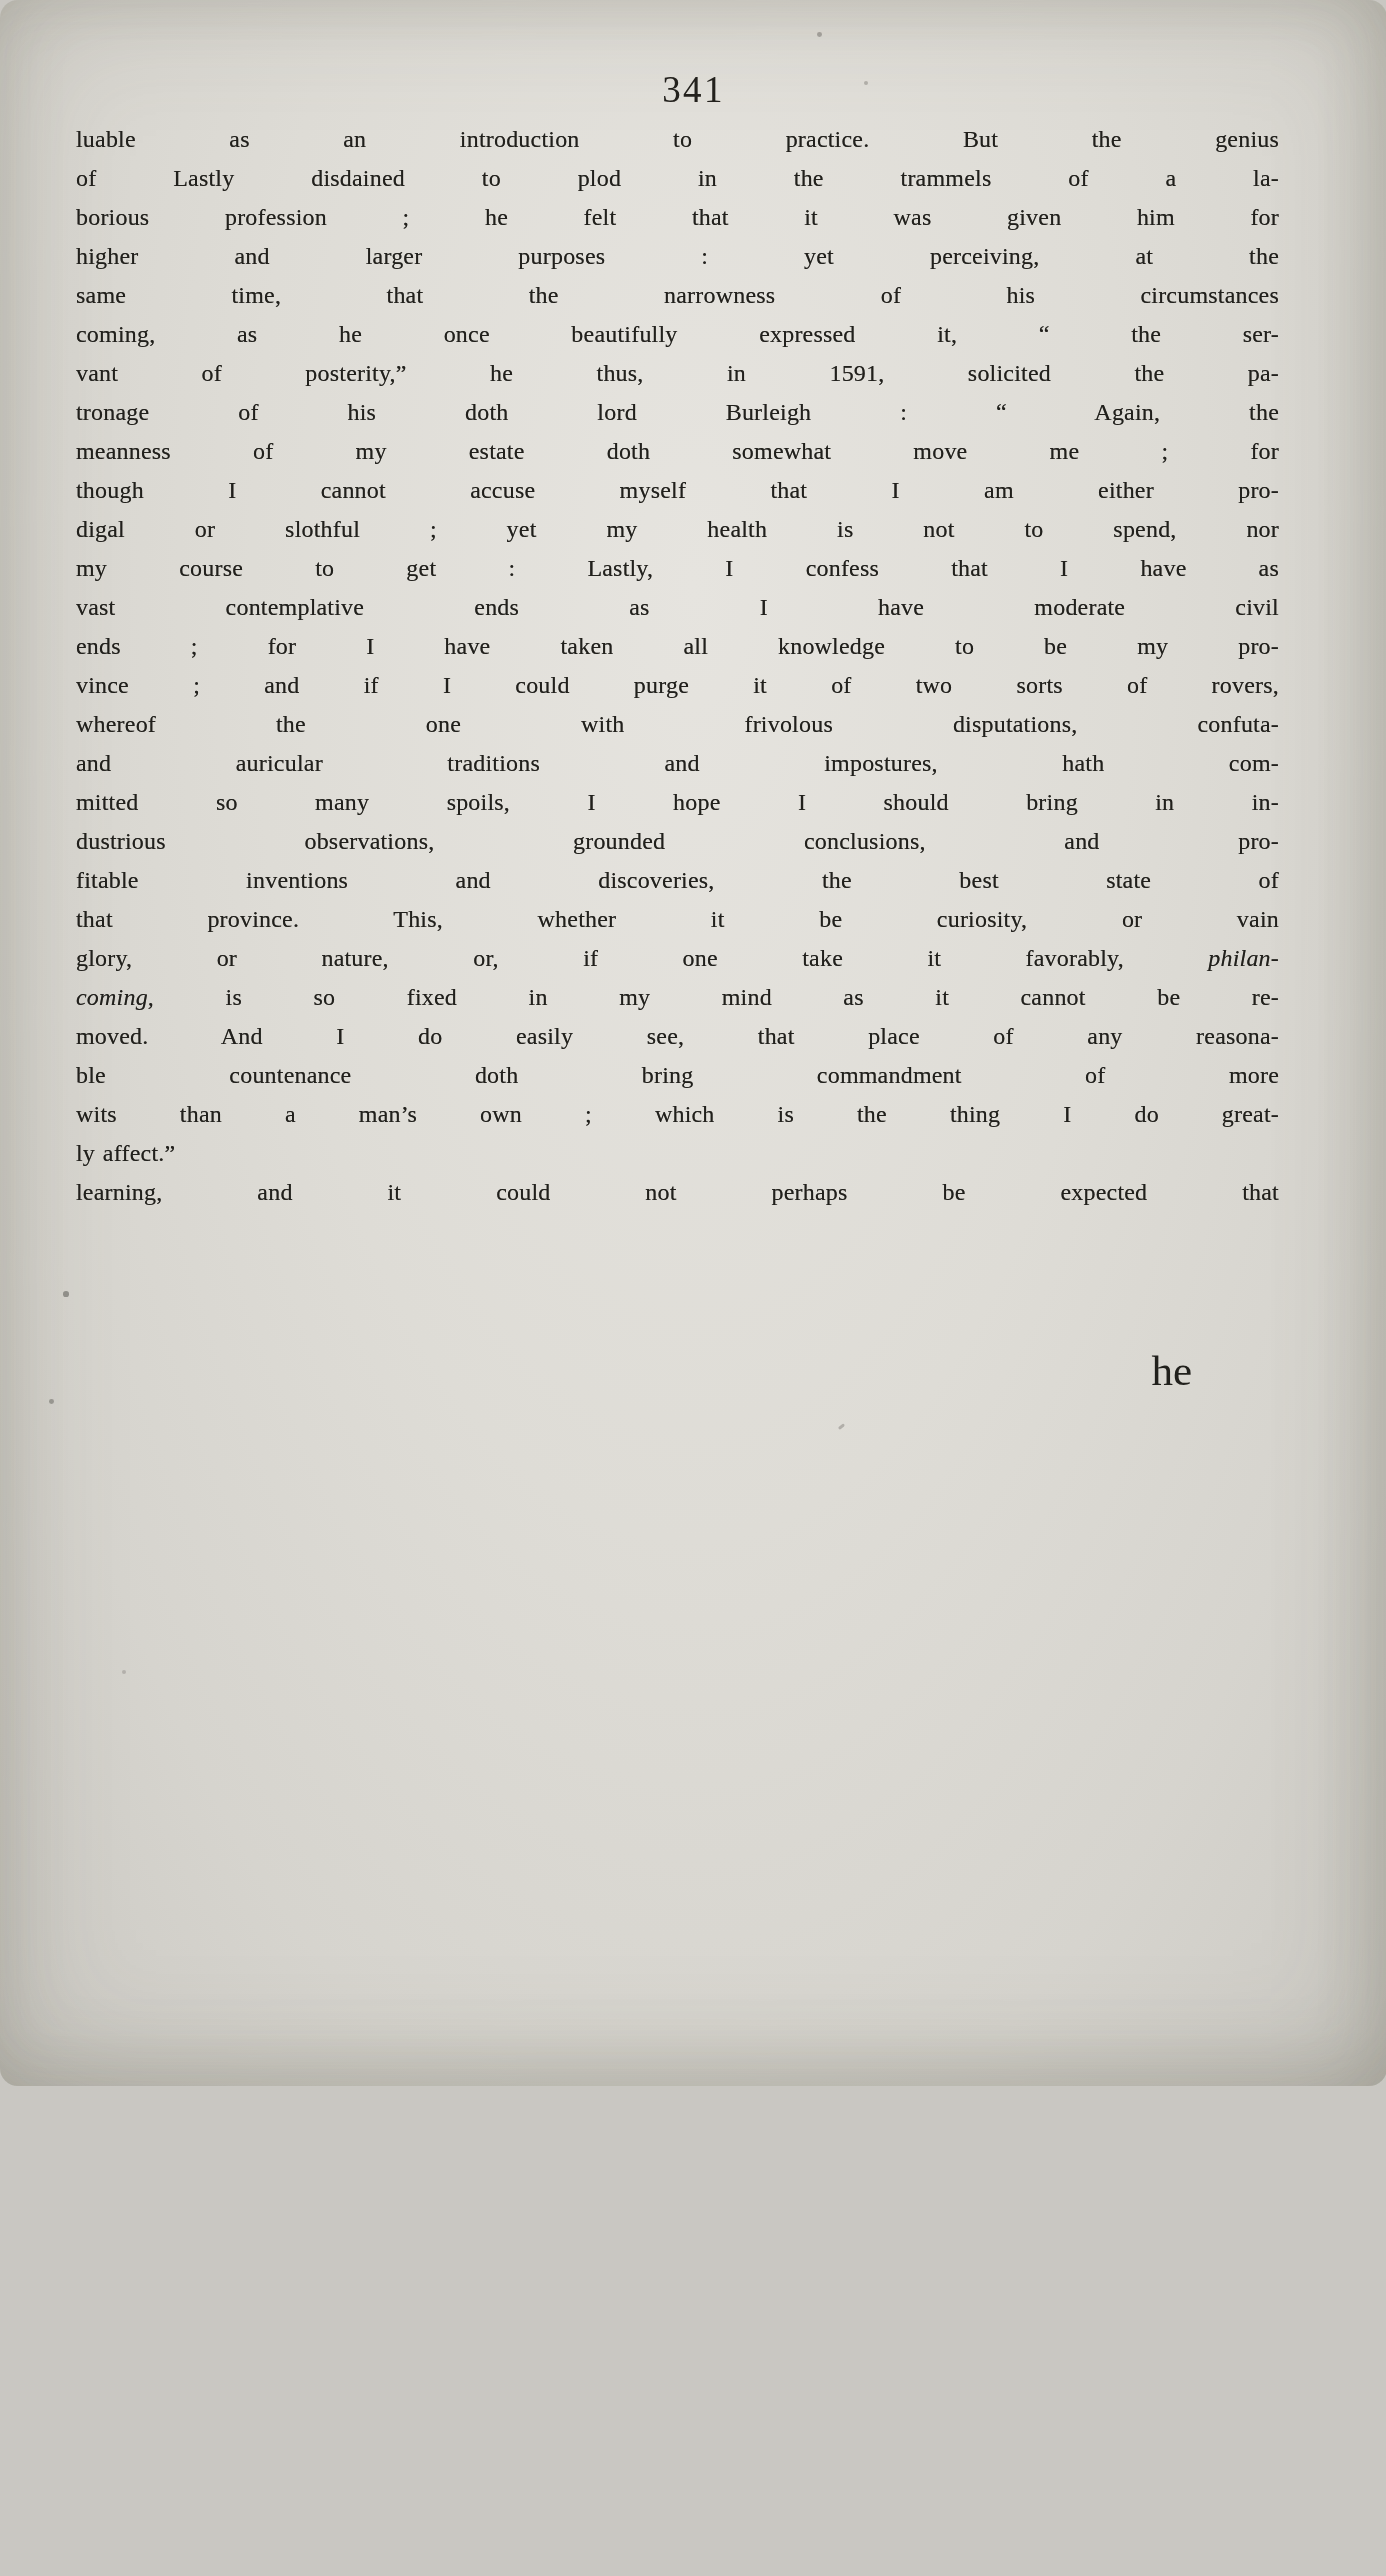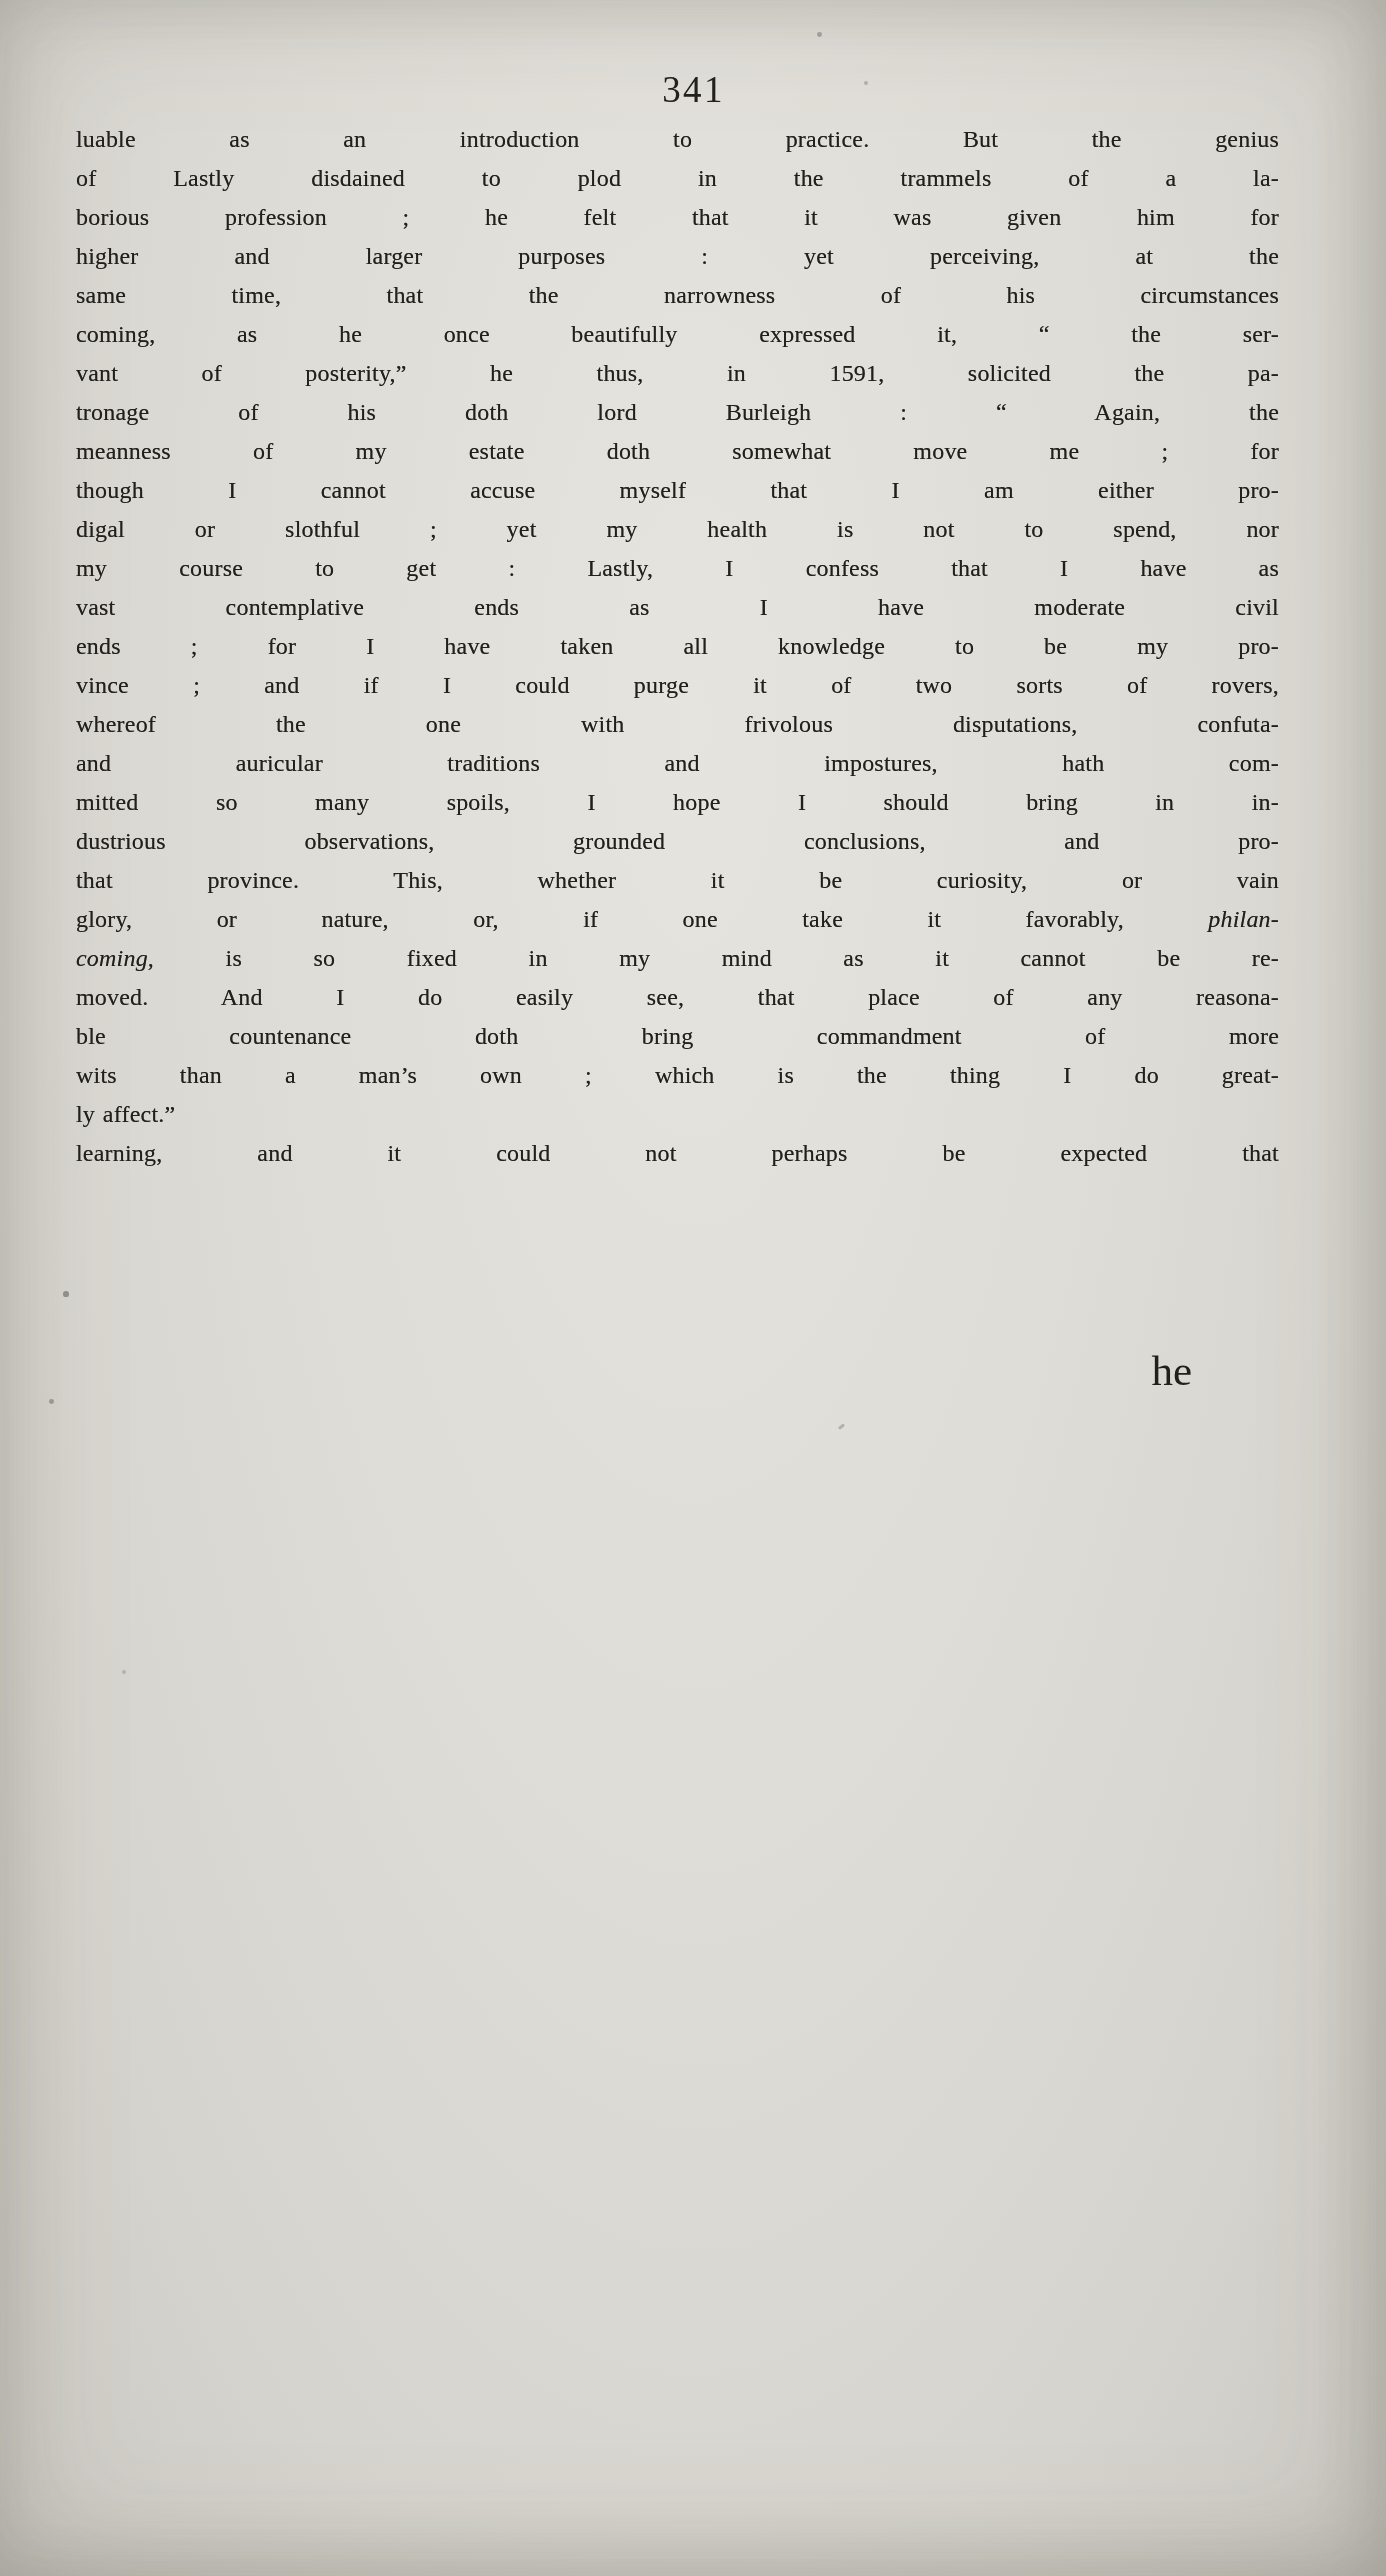--- a/index.html
+++ b/index.html
@@ -8,29 +8,30 @@
   }
   body {
     width: 1387px;
     height: 2576px;
     background: #c9c7c2;
     font-family: "Liberation Serif", "DejaVu Serif", serif;
   }
   .scan-page {
     position: relative;
     width: 1387px;
-    height: 2576px;
+    height: 2086px;
     overflow: hidden;
     color: #201e1b;
     background:
       radial-gradient(ellipse at 50% 28%, #e6e4df 0%, #dedcd6 45%, #d6d4ce 75%, #cbc9c3 100%);
     box-shadow:
       inset 0 0 130px rgba(90, 85, 72, 0.22),
       inset -19.5px 0 57px rgba(90, 85, 72, 0.10),
       inset 0 -24px 73px rgba(90, 85, 72, 0.10);
+    border-radius: 18px;
   }
   .page-number {
     position: absolute;
     top: 68px;
     left: 0;
     width: 100%;
     text-align: center;
     font-size: 37px;
     letter-spacing: 2.4px;
     color: #23211d;
@@ -103,20 +104,21 @@
       <div class="line justify">though I cannot accuse myself that I am either pro-</div>
       <div class="line justify">digal or slothful ; yet my health is not to spend, nor</div>
       <div class="line justify">my course to get : Lastly, I confess that I have as</div>
       <div class="line justify">vast contemplative ends as I have moderate civil</div>
       <div class="line justify">ends ; for I have taken all knowledge to be my pro-</div>
       <div class="line justify">vince ; and if I could purge it of two sorts of rovers,</div>
       <div class="line justify">whereof the one with frivolous disputations, confuta-</div>
       <div class="line justify">and auricular traditions and impostures, hath com-</div>
       <div class="line justify">mitted so many spoils, I hope I should bring in in-</div>
       <div class="line justify">dustrious observations, grounded conclusions, and pro-</div>
+      <div class="line justify">fitable inventions and discoveries, the best state of</div>
       <div class="line justify">that province.  This, whether it be curiosity, or vain</div>
       <div class="line justify">glory, or nature, or, if one take it favorably, <i>philan-</i></div>
       <div class="line justify"><i>coming,</i> is so fixed in my mind as it cannot be re-</div>
       <div class="line justify">moved.  And I do easily see, that place of any reasona-</div>
       <div class="line justify">ble countenance doth bring commandment of more</div>
       <div class="line justify">wits than a man’s own ; which is the thing I do great-</div>
       <div class="line">ly affect.”</div>
       <div class="line justify">learning, and it could not perhaps be expected that</div>
     </div>
 

